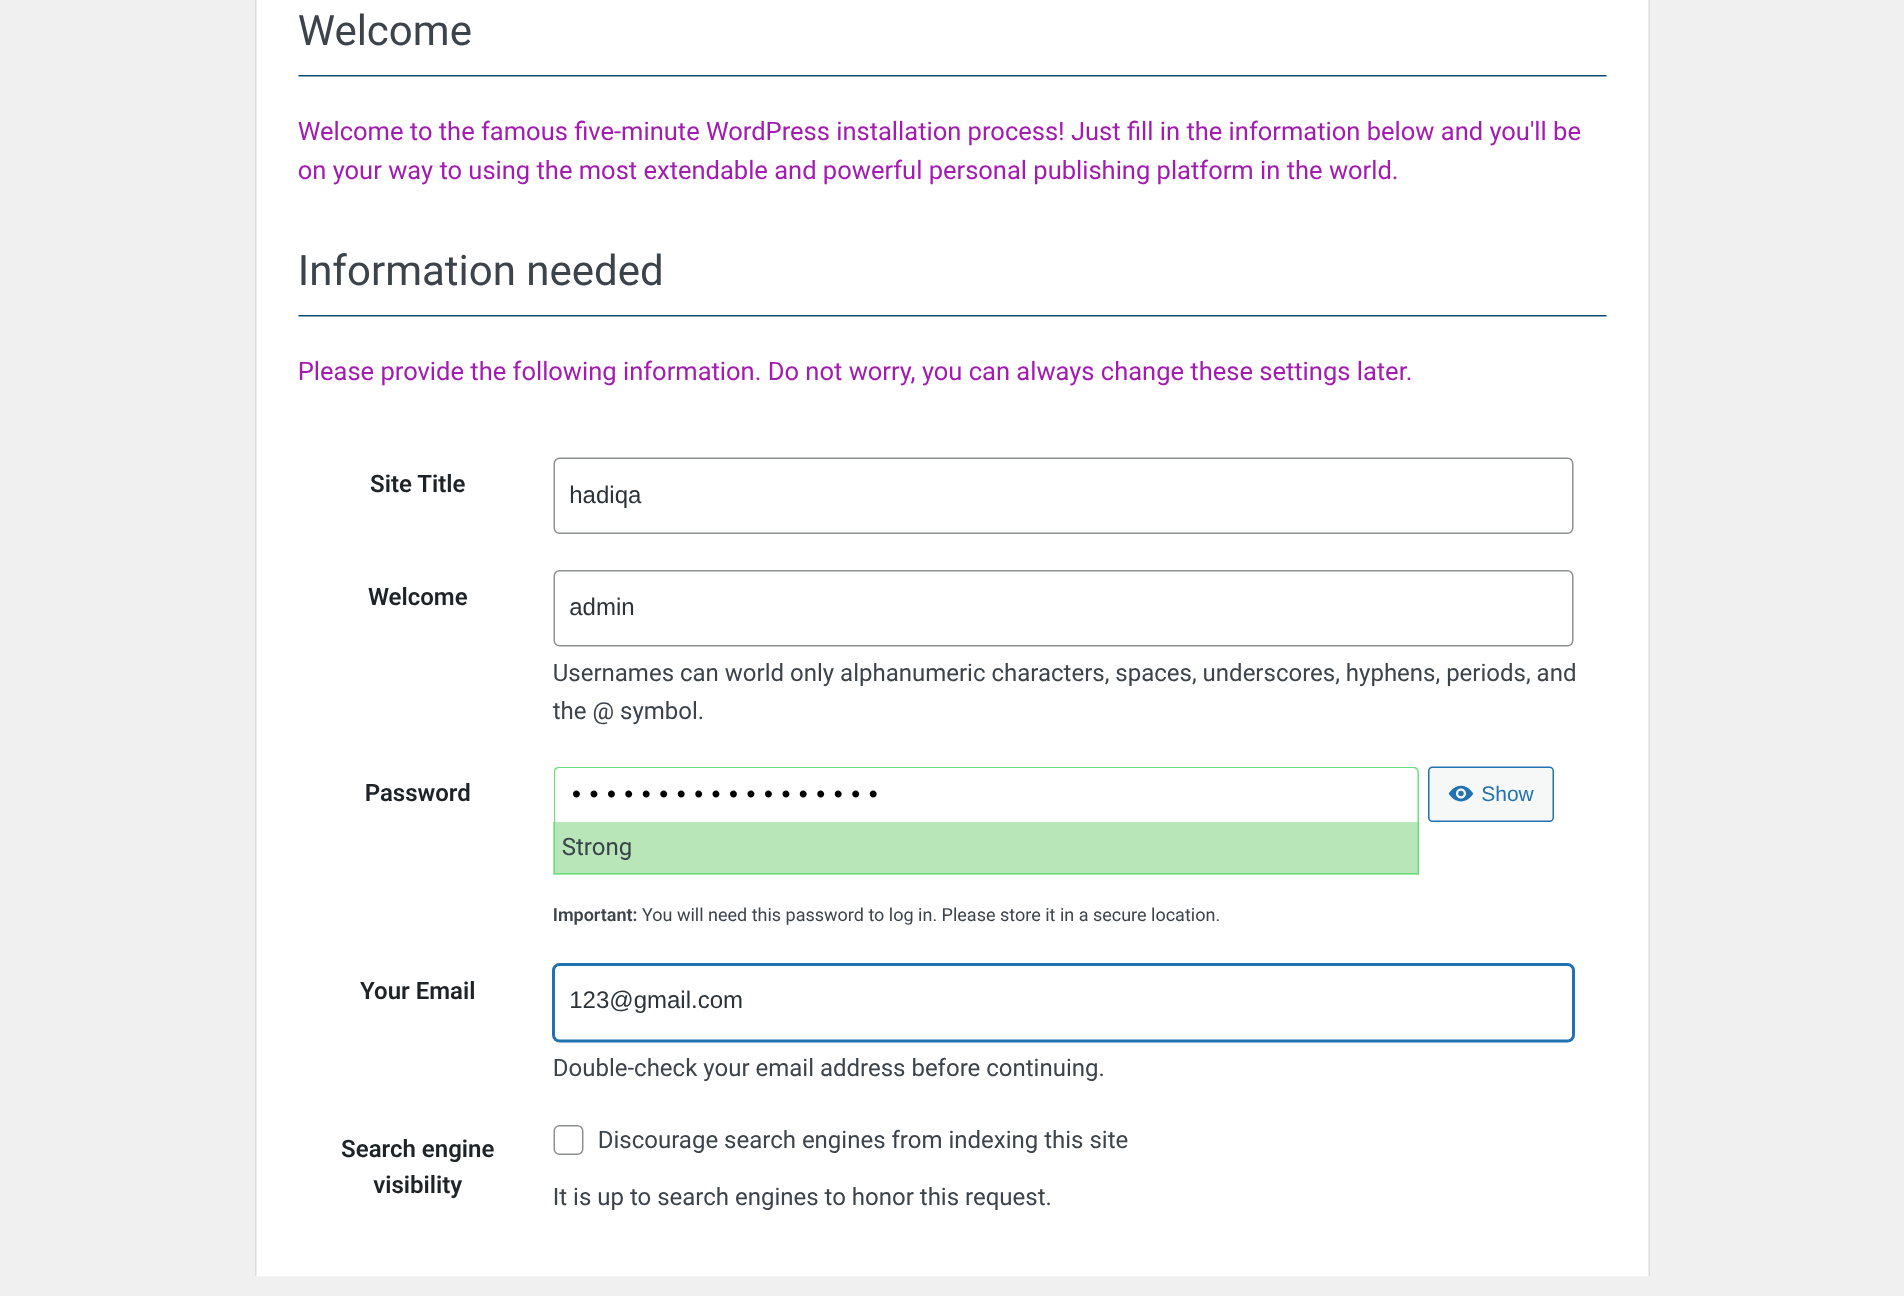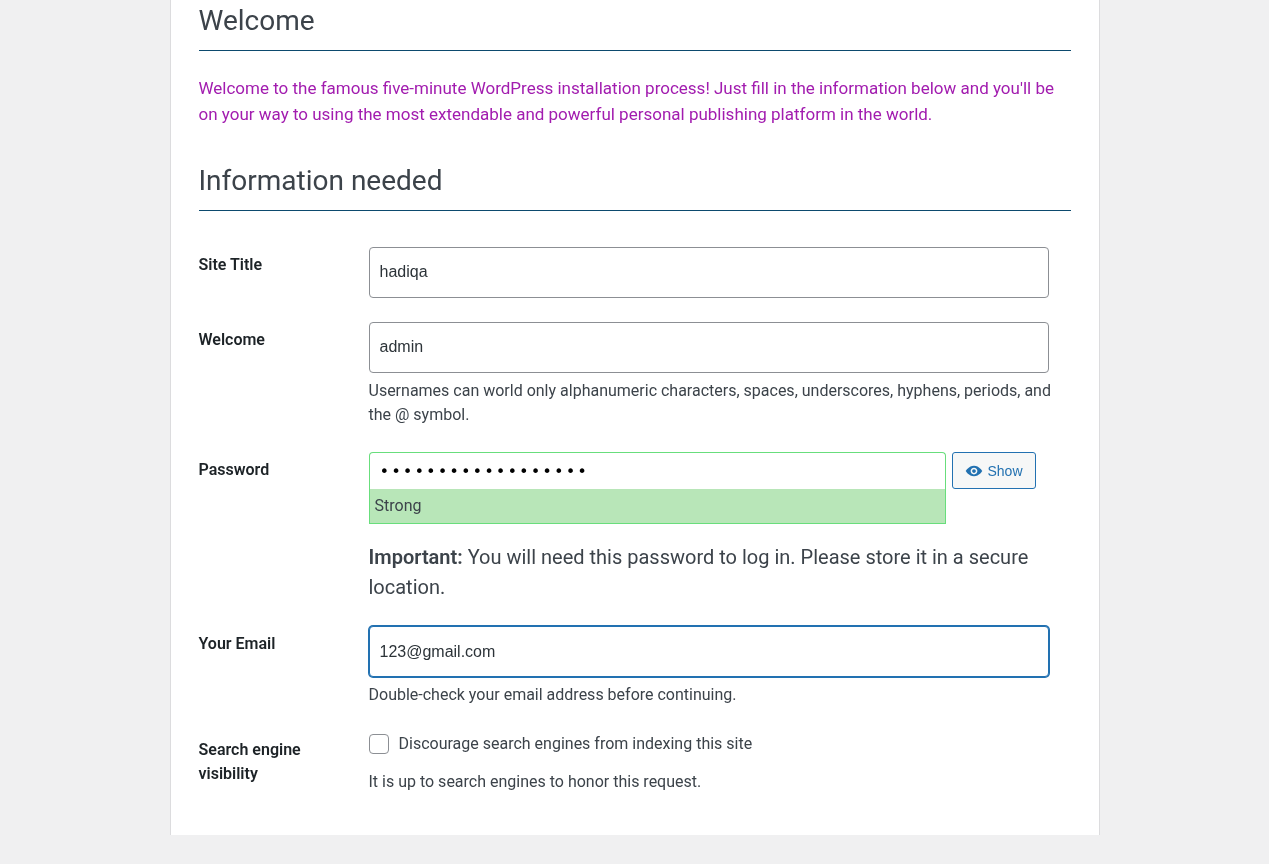--- a/index.html
+++ b/index.html
@@ -39,21 +39,21 @@
     }
     .form-table {
       width: 100%;
       border-collapse: collapse;
     }
     .form-table td, .form-table th {
       padding: 12px 0;
       vertical-align: top;
     }
     .form-table th {
-      text-align: left;
+      text-align: center;
       width: 170px;
       font-weight: 600;
       font-size: 16px;
       color: #1d2327;
       padding-top: 18px;
       padding-right: 10px;
     }
     .form-input {
       width: 100%;
       max-width: 680px;
@@ -146,32 +146,33 @@
       padding: 8px 14px;
       border: 1px solid #2271b1;
       border-radius: 3px;
       background: #f6f7f7;
       color: #2271b1;
       font-size: 14px;
       cursor: pointer;
     }
     .pw-note {
       margin-top: 18px;
-      font-size: 20px;
+      font-size: 12px;
     }
   </style>
 </head>
 <body>
 
 <div class="container">
 
   <h1>Welcome</h1>
   <p class="intro">Welcome to the famous five-minute WordPress installation process! Just fill in the information below and you'll be on your way to using the most extendable and powerful personal publishing platform in the world.</p>
 
   <h1>Information needed</h1>
+  <p class="intro">Please provide the following information. Do not worry, you can always change these settings later.</p>
 
   <table class="form-table">
     <tbody>
         <tr>
       <th>Site Title</th>
       <td>
         <input type="text" class="form-input" value="hadiqa" style="">
       </td>
     </tr>
     <tr>

